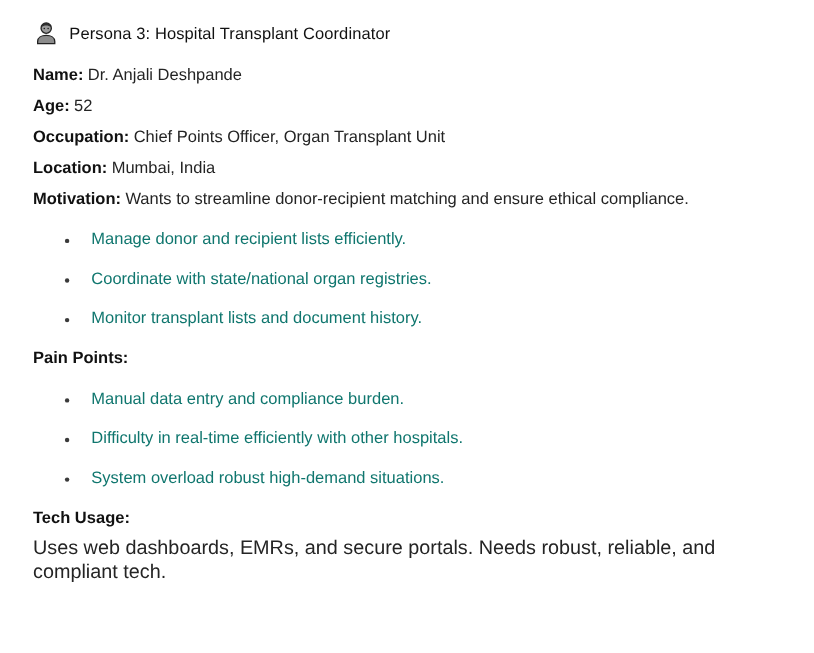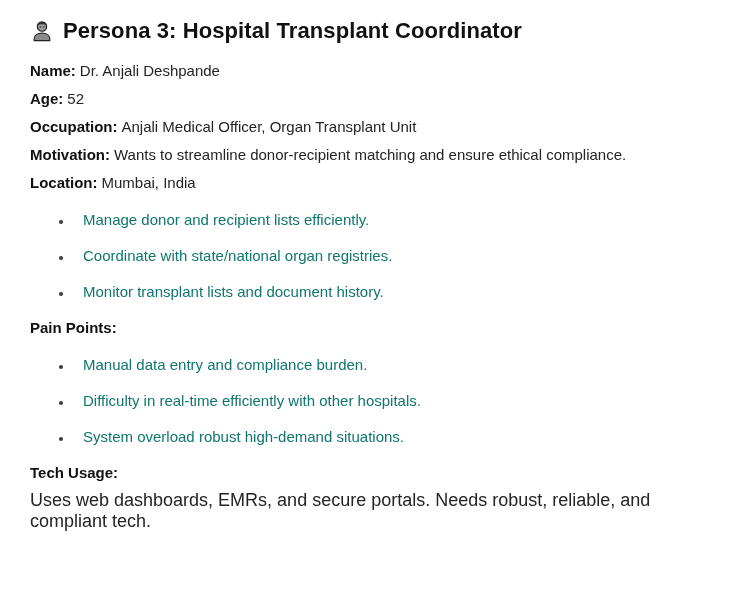--- a/index.html
+++ b/index.html
@@ -17,22 +17,22 @@
     padding: 18px 30px 0 30px;
     font-family: "Liberation Sans", "DejaVu Sans", sans-serif;
     color: #1f1f1f;
     -webkit-font-smoothing: antialiased;
   }
   h1.title {
     display: flex;
     align-items: center;
     gap: 9px;
     margin: 0 0 16px 0;
-    font-size: 22px;
-    font-weight: 700;
+    font-size: 15px;
+    font-weight: 400;
     color: #111111;
     letter-spacing: 0.1px;
   }
   .emoji-icon {
     width: 24px;
     height: 24px;
     display: inline-flex;
     align-items: center;
     justify-content: center;
     flex: 0 0 auto;
@@ -98,25 +98,25 @@
         <circle cx="13.9" cy="7.6" r="0.75" fill="#1a1a1a"></circle>
       </svg>
     </span>
     <span>Persona 3: Hospital Transplant Coordinator</span>
   </h1>
 
   <p class="field"><strong>Name:</strong><span>Dr. Anjali Deshpande</span></p>
 
   <p class="field"><strong>Age:</strong><span>52</span></p>
 
-  <p class="field"><strong>Occupation:</strong><span>Anjali Medical Officer, Organ Transplant Unit</span></p>
+  <p class="field"><strong>Occupation:</strong><span>Chief Points Officer, Organ Transplant Unit</span></p>
+
+  <p class="field"><strong>Location:</strong><span>Mumbai, India</span></p>
 
   <p class="field"><strong>Motivation:</strong><span>Wants to streamline donor-recipient matching and ensure ethical compliance.</span></p>
-
-  <p class="field"><strong>Location:</strong><span>Mumbai, India</span></p>
 
   <ul class="bullet-list">
     <li>Manage donor and recipient lists efficiently.</li>
     <li>Coordinate with state/national organ registries.</li>
     <li>Monitor transplant lists and document history.</li>
   </ul>
 
   <h2 class="section-heading">Pain Points:</h2>
   <ul class="bullet-list">
     <li>Manual data entry and compliance burden.</li>

